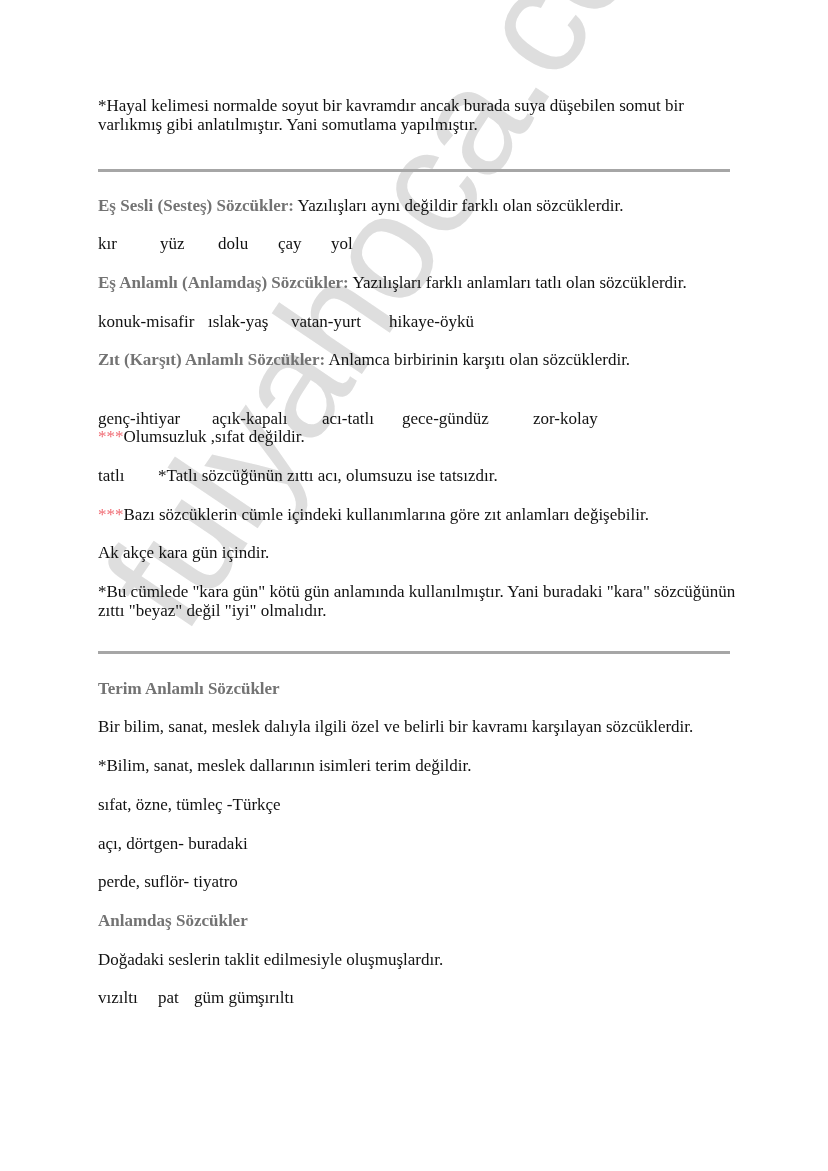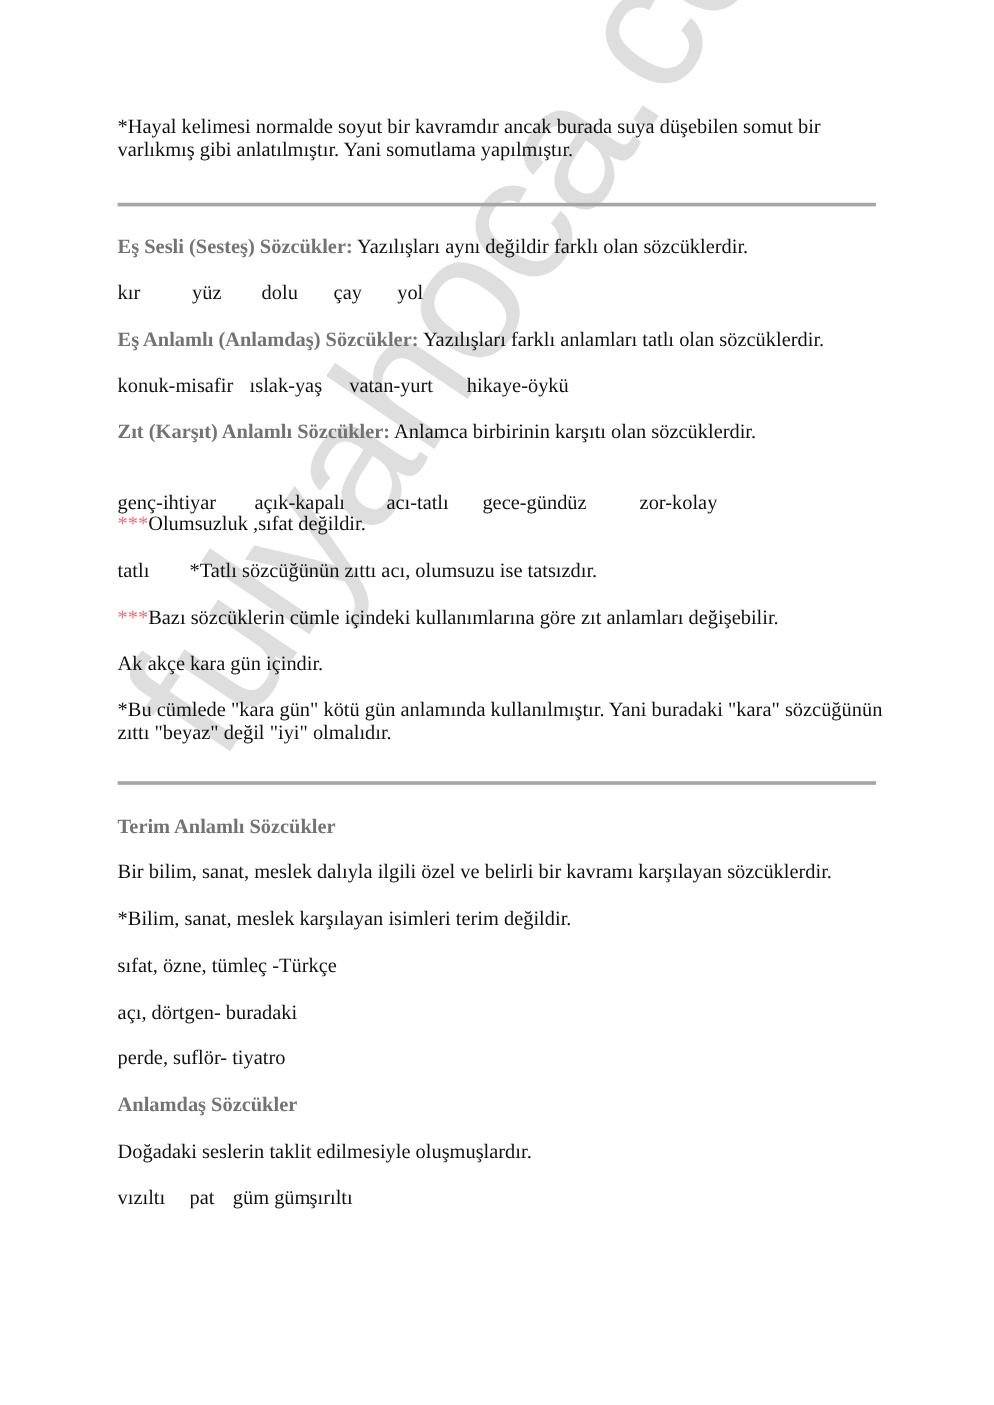--- a/index.html
+++ b/index.html
@@ -64,21 +64,21 @@
     <span class="ast">***</span><span>Bazı sözcüklerin cümle içindeki kullanımlarına göre zıt anlamları değişebilir.</span>
   </div>
   <div class="line" style="top:544px">Ak akçe kara gün içindir.</div>
   <div class="line" style="top:583px">*Bu cümlede "kara gün" kötü gün anlamında kullanılmıştır. Yani buradaki "kara" sözcüğünün</div>
   <div class="line" style="top:602px">zıttı "beyaz" değil "iyi" olmalıdır.</div>
 
   <div class="rule" style="top:651px"></div>
 
   <div class="line red" style="top:680px">Terim Anlamlı Sözcükler</div>
   <div class="line" style="top:718px">Bir bilim, sanat, meslek dalıyla ilgili özel ve belirli bir kavramı karşılayan sözcüklerdir.</div>
-  <div class="line" style="top:757px">*Bilim, sanat, meslek karşılayan isimleri terim değildir.</div>
+  <div class="line" style="top:757px">*Bilim, sanat, meslek dallarının isimleri terim değildir.</div>
   <div class="line" style="top:796px">sıfat, özne, tümleç -Türkçe</div>
   <div class="line" style="top:835px">açı, dörtgen- buradaki</div>
   <div class="line" style="top:873px">perde, suflör- tiyatro</div>
 
   <div class="line red" style="top:912px">Anlamdaş Sözcükler</div>
   <div class="line" style="top:951px">Doğadaki seslerin taklit edilmesiyle oluşmuşlardır.</div>
   <div class="line words" style="top:989px">
     <span style="width:60px">vızıltı</span><span style="width:36px">pat</span><span style="width:64px">güm güm</span><span>şırıltı</span>
   </div>
 

